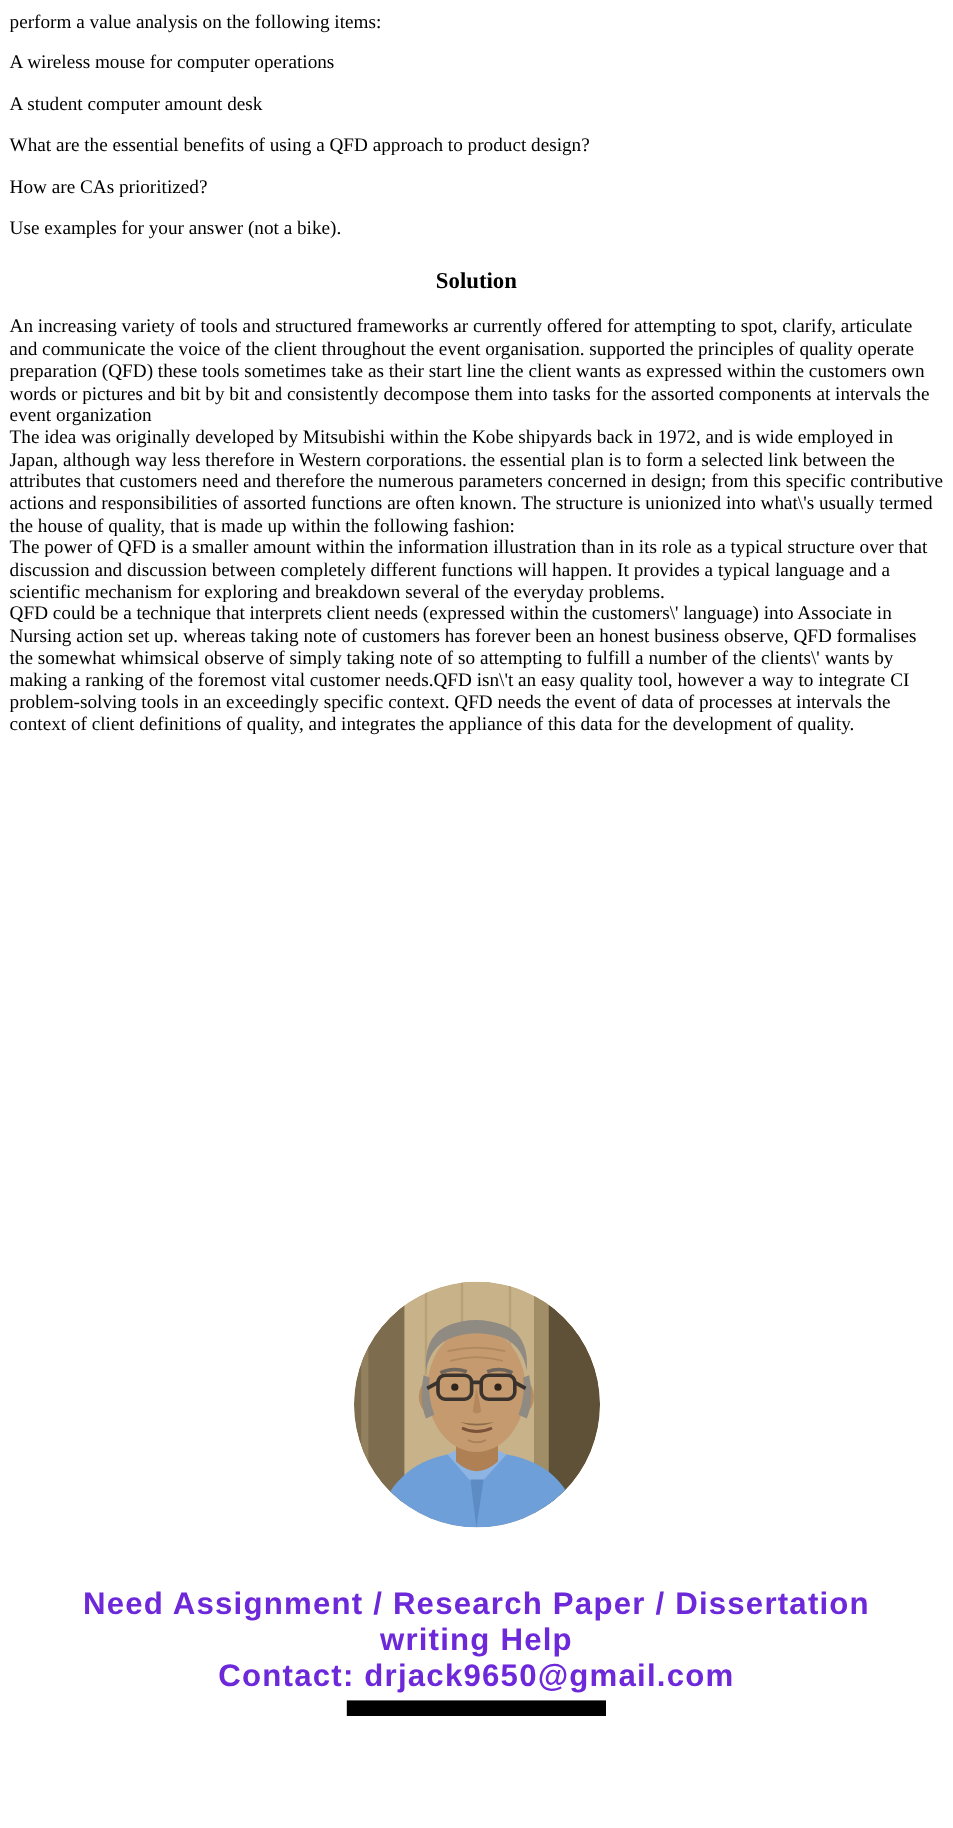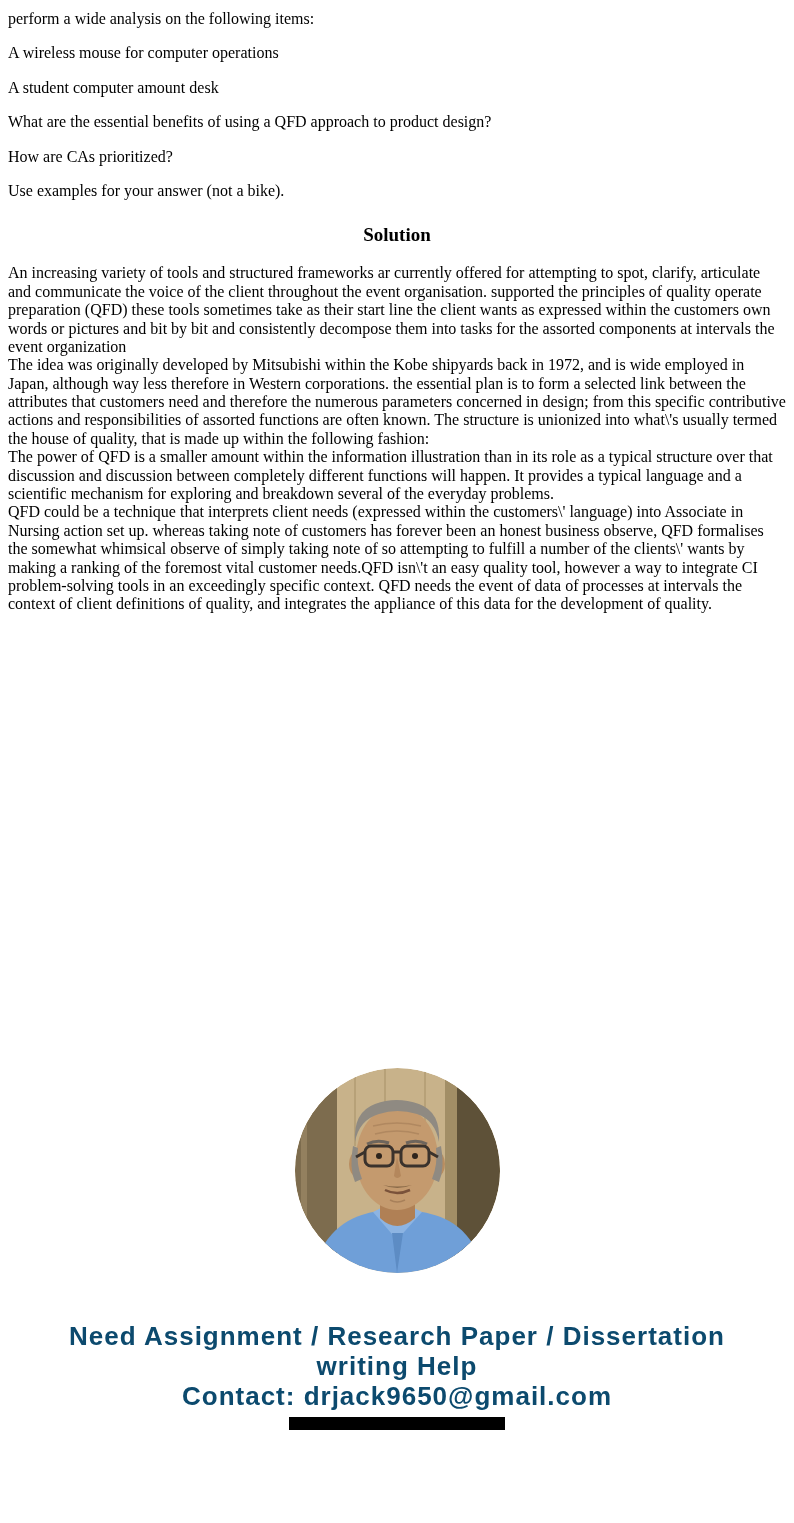--- a/index.html
+++ b/index.html
@@ -45,36 +45,36 @@
     display: block;
   }
   .footer-heading {
     margin-top: 48px;
     font-family: "Liberation Sans", sans-serif;
     font-weight: bold;
     font-size: 26px;
     line-height: 30px;
     letter-spacing: 1px;
     text-align: center;
-    color: #0c4a6e;
+    color: #6d28d9;
   }
   .video-strip {
     width: 216px;
     height: 13px;
     background: #000000;
     margin: 6px auto 0;
   }
 </style>
 </head>
 <body>
 
 <div class="page">
 
   <section class="questions">
-    <p>perform a wide analysis on the following items:</p>
+    <p>perform a value analysis on the following items:</p>
     <p>A wireless mouse for computer operations</p>
     <p>A student computer amount desk</p>
     <p>What are the essential benefits of using a QFD approach to product design?</p>
     <p>How are CAs prioritized?</p>
     <p>Use examples for your answer (not a bike).</p>
   </section>
 
   <h3 class="solution-heading">Solution</h3>
 
   <section class="solution">

